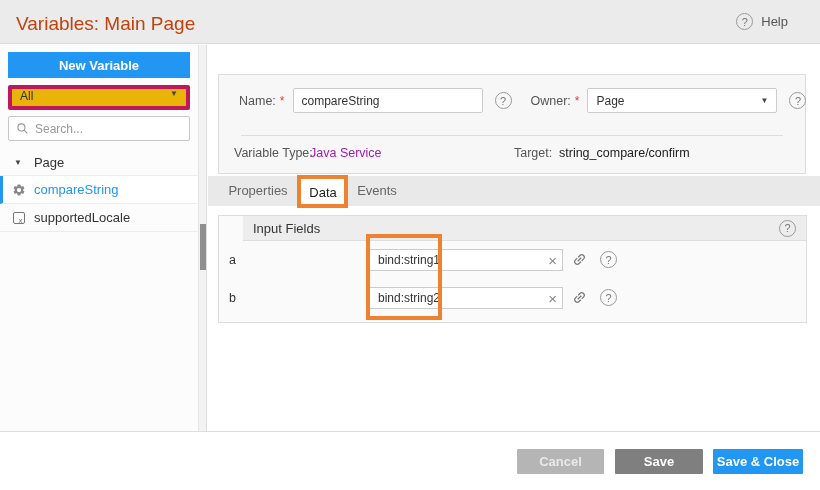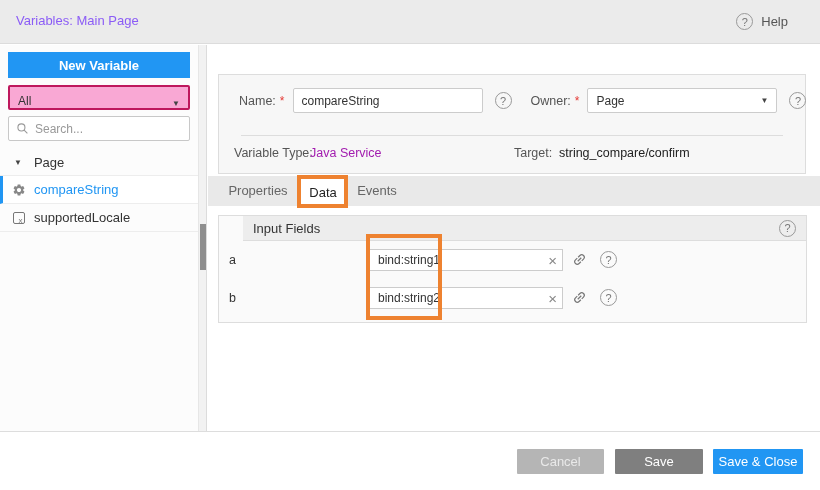--- a/index.html
+++ b/index.html
@@ -1,28 +1,28 @@
 <!DOCTYPE html>
 <html><head>
 <meta charset="utf-8">
 <style>
   * { margin:0; padding:0; box-sizing:border-box; }
   body { background:#fff; font-family:"Liberation Sans", sans-serif; }
   .page { position:relative; width:820px; height:490px; background:#fff; overflow:hidden; }
 
   
   .hdr { position:absolute; left:0; top:0; width:820px; height:44px; background:#ebebeb; border-bottom:1px solid #dcdcdc; }
-  .hdr-title { position:absolute; left:16px; top:13px; font-size:13px; color:#8b5cf6; }
+  .hdr-title { position:absolute; left:16px; top:13px; font-size:19px; color:#c2410c; }
   .hdr-help { position:absolute; right:32px; top:13px; display:flex; align-items:center; gap:8px; font-size:13px; color:#555; cursor:pointer; }
   .qicon { display:inline-flex; width:17px; height:17px; border:1px solid #999; border-radius:50%; align-items:center; justify-content:center; font-size:11px; color:#777; flex:0 0 auto; }
 
   
   .side { position:absolute; left:0; top:45px; width:198px; height:386px; background:#fcfcfc; }
   .btn-new { position:absolute; left:8px; top:7px; width:182px; height:26px; background:#2196f3; color:#fff; border:none; font-size:13px; font-weight:700; font-family:"Liberation Sans",sans-serif; cursor:pointer; display:flex; align-items:center; justify-content:center; }
-  .sel { position:absolute; left:8px; top:40px; width:182px; height:25px; background:#f9a8d4; border:2px solid #be185d; border-radius:2px; display:flex; align-items:flex-end; padding:0 8px; font-size:12px; color:#333; cursor:pointer; }
+  .sel { position:absolute; left:8px; top:40px; width:182px; height:25px; background:#eab308; border:4px solid #be185d; border-radius:2px; display:flex; align-items:flex-start; padding:0 8px; font-size:12px; color:#333; cursor:pointer; }
   .sel .caret { margin-left:auto; font-size:8px; color:#444; }
   .search { position:absolute; left:8px; top:71px; width:182px; height:25px; background:#fff; border:1px solid #c8c8c8; border-radius:2px; display:flex; align-items:center; padding:0 7px; gap:6px; }
   .search input { border:none; outline:none; width:140px; font-size:12px; color:#333; background:transparent; font-family:"Liberation Sans",sans-serif; }
   .search input::placeholder { color:#999; }
   .tree-group { position:absolute; left:0; top:105px; width:198px; height:26px; display:flex; align-items:center; border-bottom:1px solid #ededed; cursor:pointer; }
   .tree-group .exp { margin-left:14px; font-size:8px; color:#444; }
   .tree-group .glabel { margin-left:12px; font-size:13px; color:#333; }
   .tree-item { position:absolute; left:0; width:198px; height:28px; display:flex; align-items:center; border-bottom:1px solid #ededed; cursor:pointer; }
   .ti-1 { top:131px; background:#fff; border-left:3px solid #2196f3; }
   .ti-2 { top:159px; }
@@ -77,21 +77,21 @@
   .linkic { margin-left:9px; cursor:pointer; display:inline-flex; transform:rotate(-45deg); }
   .prow .qicon { margin-left:13px; }
 
   
   .annot { position:absolute; border:4px solid #ee8230; background:transparent; pointer-events:none; }
   .annot-tab { left:89px; top:130px; width:51px; height:33px; }
   .annot-bind { left:158px; top:189px; width:76px; height:86px; }
 
   
   .ftr { position:absolute; left:0; top:431px; width:820px; height:59px; background:#fff; border-top:1px solid #ddd; }
-  .fbtn { position:absolute; top:17px; height:25px; border:none; font-size:13px; font-weight:400; font-family:"Liberation Sans",sans-serif; cursor:pointer; border-radius:1px; }
+  .fbtn { position:absolute; top:17px; height:25px; border:none; font-size:13px; font-weight:700; font-family:"Liberation Sans",sans-serif; cursor:pointer; border-radius:1px; }
   .b-cancel { left:517px; width:87px; background:#b5b5b5; color:#e9e9e9; }
   .b-save { left:615px; width:88px; background:#7f7f7f; color:#fff; }
   .b-saveclose { left:713px; width:90px; background:#2196f3; color:#fff; }
 </style>
 </head>
 <body>
 
 <div class="page">
 
   <div class="hdr">

